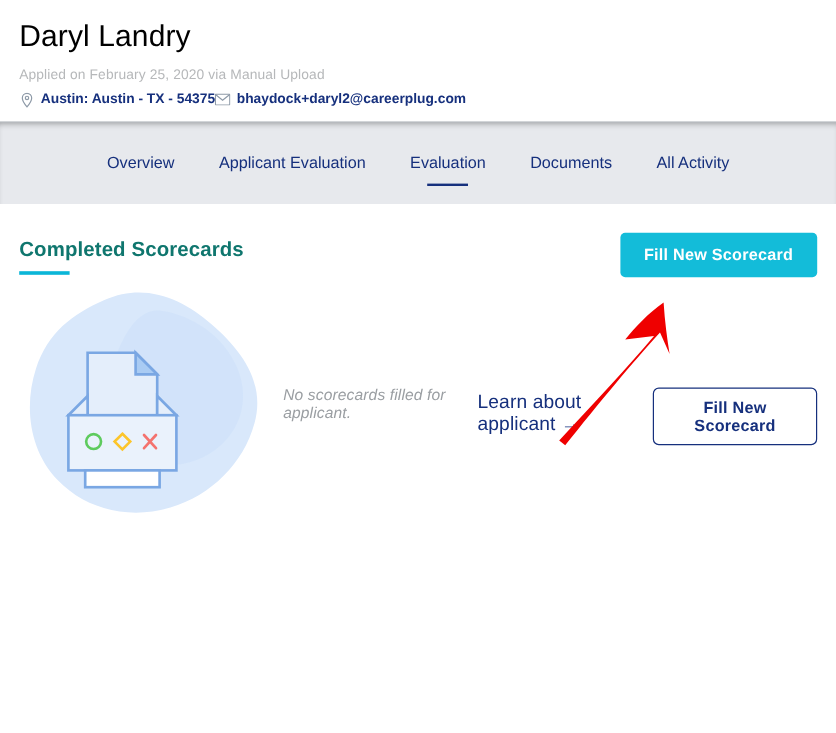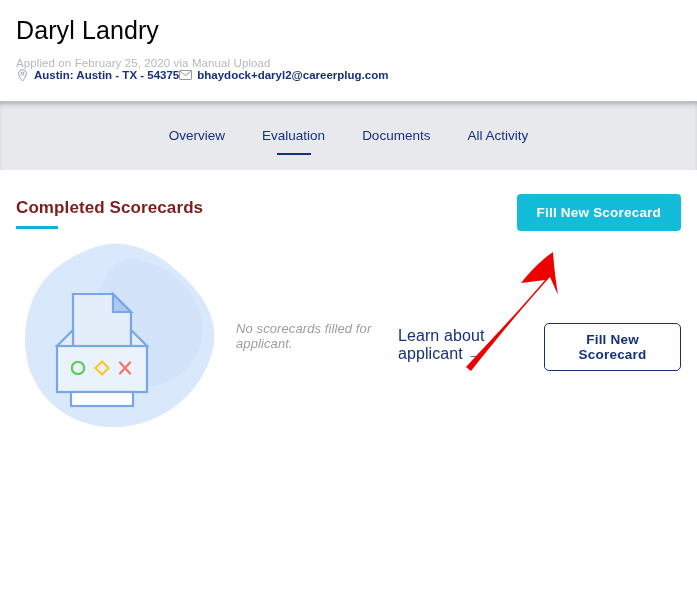--- a/index.html
+++ b/index.html
@@ -27,21 +27,21 @@
     font-size: 25px;
     color: #000000;
     font-weight: 400;
     letter-spacing: .1px;
     margin: 0 0 12px 0;
     line-height: 1.15;
   }
   .applied-line {
     font-size: 11.5px;
     color: #b6b8ba;
-    margin-bottom: 0;
+    margin-bottom: 8px;
     letter-spacing: .1px;
   }
   .meta-row {
     display: flex;
     align-items: center;
     font-size: 11.5px;
     font-weight: bold;
     color: #1f3a8a;
   }
   .meta-item {
@@ -100,21 +100,21 @@
     position: relative;
   }
   .section-head {
     display: flex;
     align-items: flex-start;
     justify-content: space-between;
   }
   .section-title-wrap { position: relative; }
   .section-title {
     font-size: 17px;
-    color: #7f1d1d;
+    color: #0f766e;
     font-weight: bold;
     letter-spacing: .1px;
     line-height: 1.2;
   }
   .section-title-underline {
     margin-top: 8px;
     width: 42px;
     height: 3px;
     background: #0ab6d8;
   }
@@ -209,20 +209,24 @@
       <span>bhaydock+daryl2@careerplug.com</span>
     </a>
   </div>
 </div>
 
 <div class="tabbar">
   <div class="tab">
     <span>Overview</span>
     
   </div>
+  <div class="tab">
+    <span>Applicant Evaluation</span>
+    
+  </div>
   <div class="tab active">
     <span>Evaluation</span>
     <span class="tab-underline"></span>
   </div>
   <div class="tab">
     <span>Documents</span>
     
   </div>
   <div class="tab">
     <span>All Activity</span>

